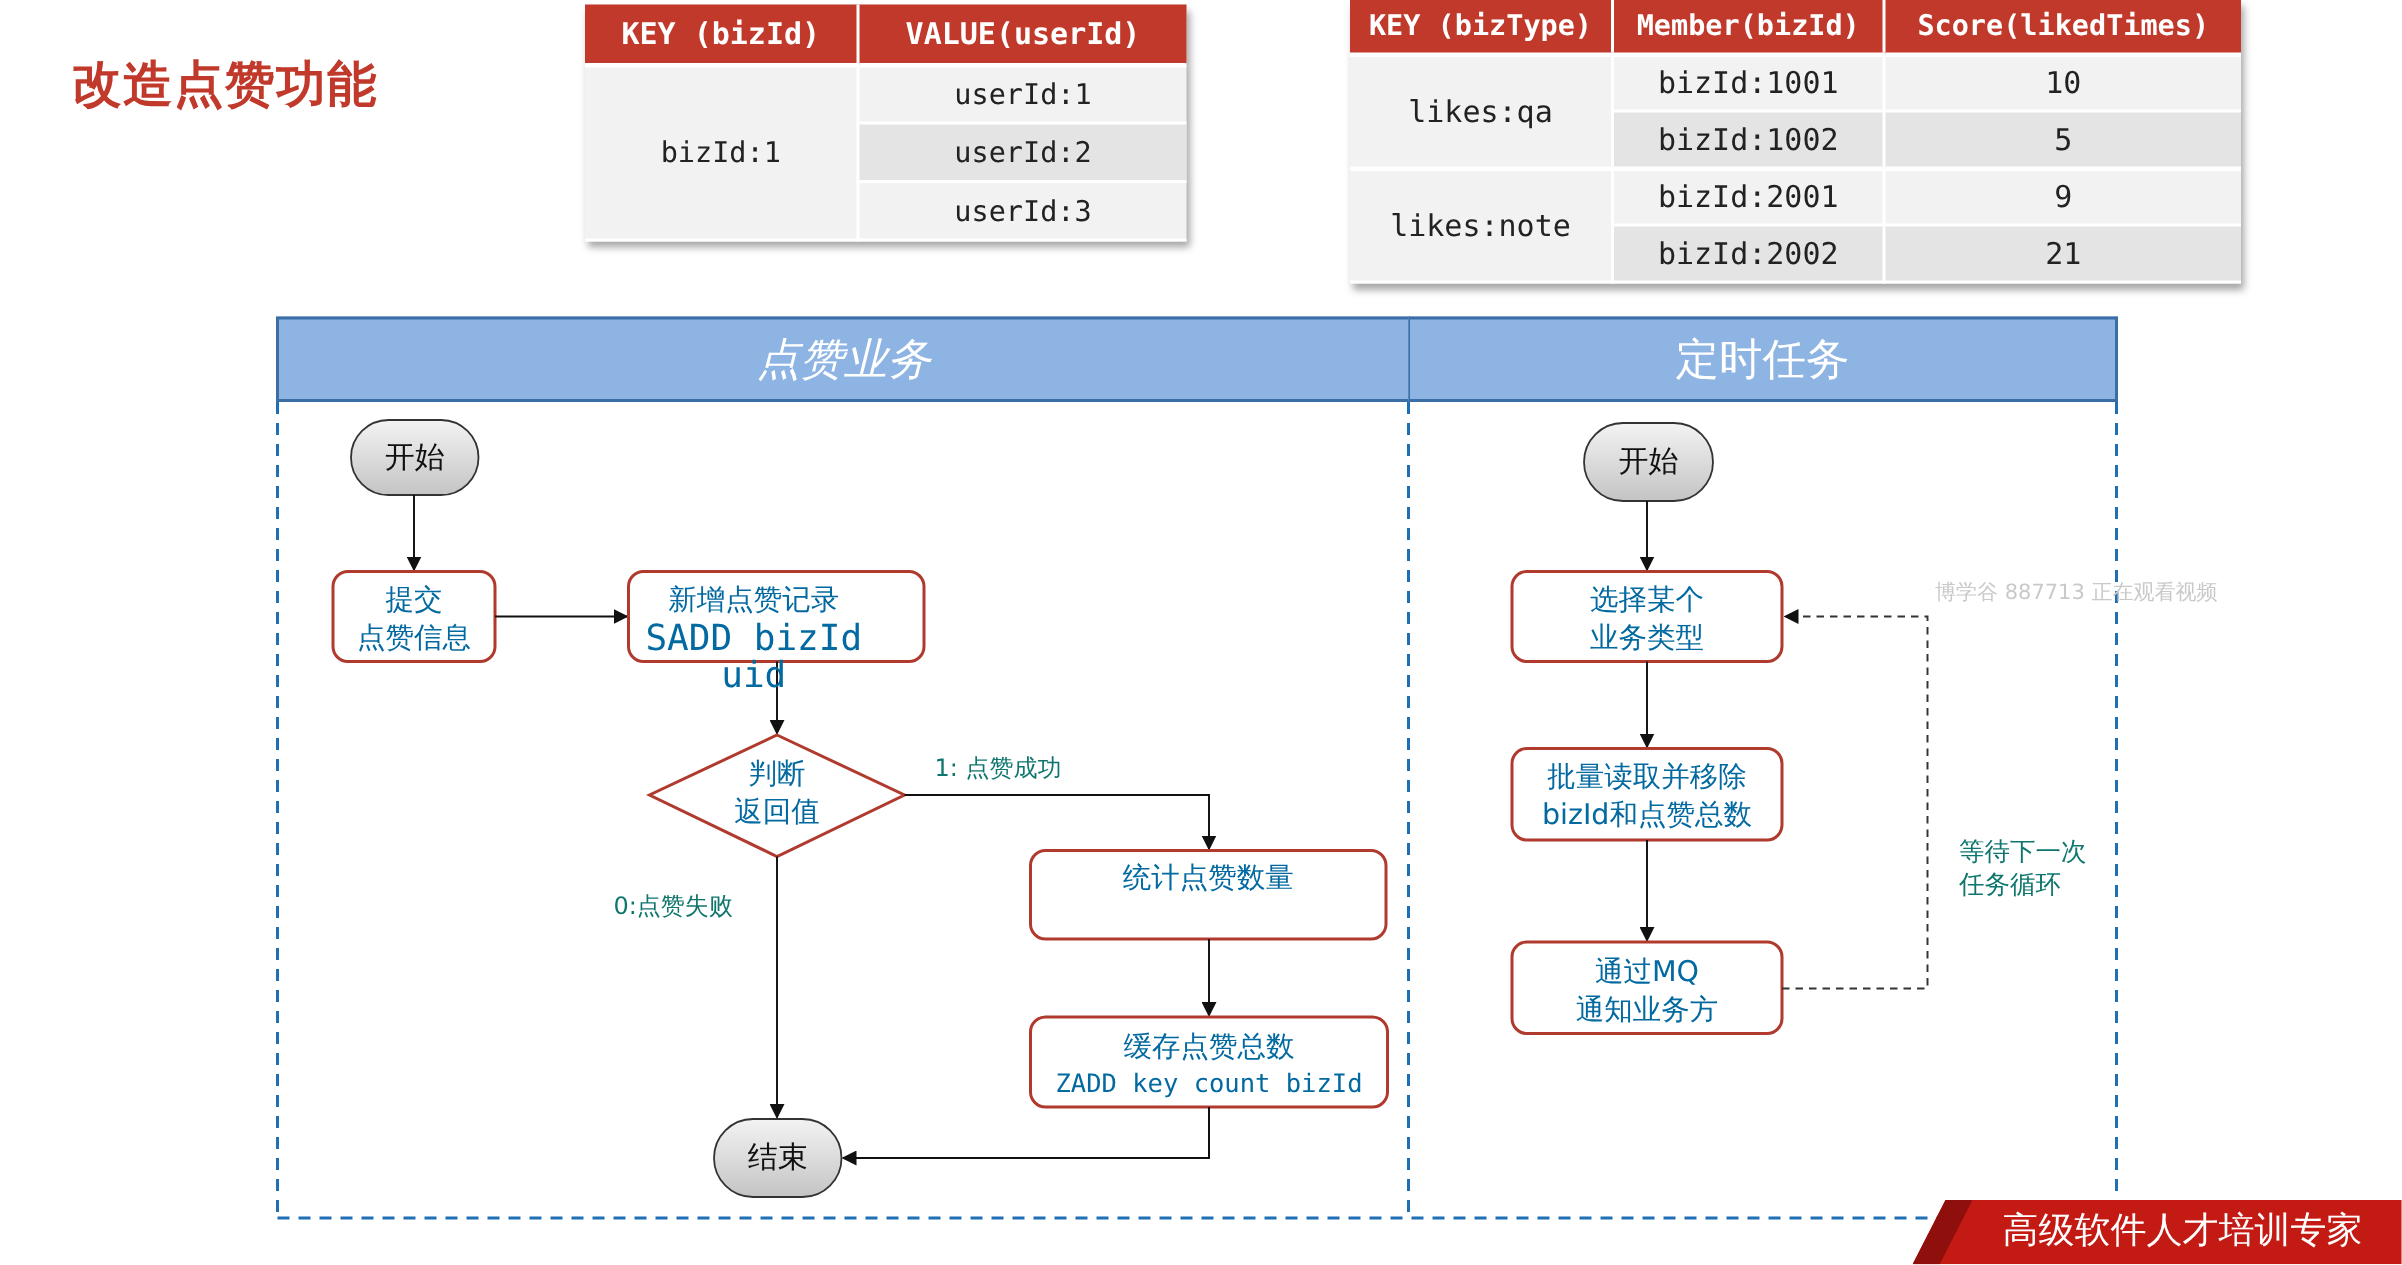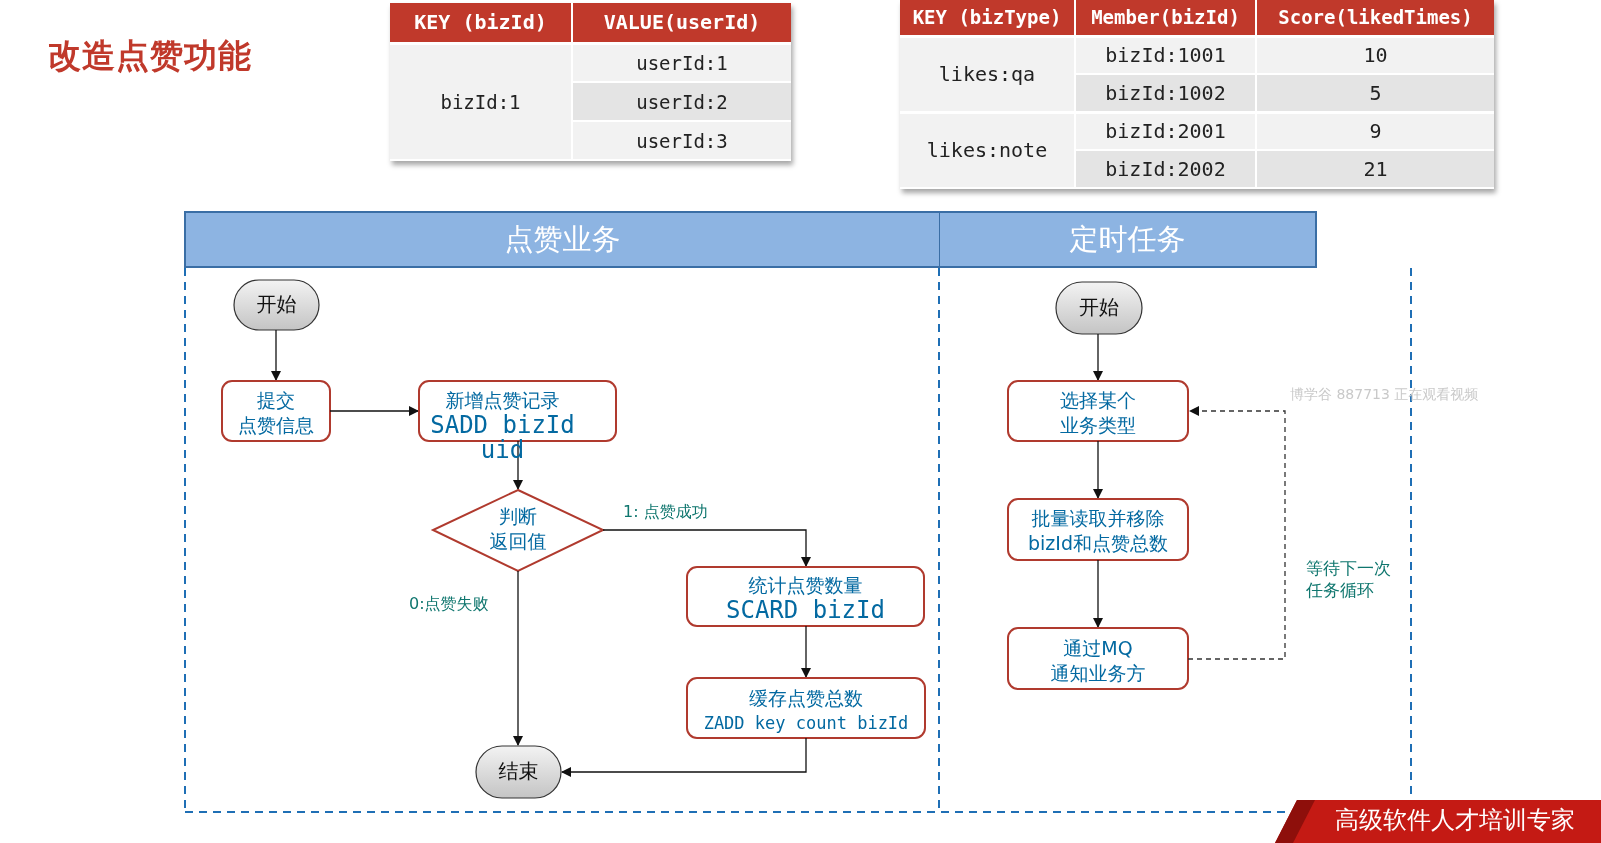--- a/index.html
+++ b/index.html
@@ -42,22 +42,22 @@
   #zset-table td { height: 38px; }
   #zset-table th:nth-child(1) { width: 175px; }
   #zset-table th:nth-child(2) { width: 181px; }
 
   
   .lane-header {
     position: absolute; top: 211px; height: 57px;
     background: #8db4e2; border: 2px solid #3a6ea5;
     color: #fff; font-size: 29px; text-align: center; line-height: 53px;
   }
-  #lane-header-left { left: 184px; width: 756px; border-right: 1px solid #3a6ea5; }
-  #lane-header-right { left: 939px; width: 378px; border-left: 1px solid #3a6ea5; }
+  #lane-header-left { left: 184px; width: 756px; border-right: 1px solid #3a6ea5; font-style: italic; }
+  #lane-header-right { left: 939px; width: 473px; border-left: 1px solid #3a6ea5; }
 
   svg#flow { position: absolute; left: 0; top: 0; }
 
   .node-text {
     position: absolute; text-align: center; font-size: 19px; line-height: 25px; color: #0369a1;
     pointer-events: none;
   }
   .node-text .mono { font-family: "DejaVu Sans Mono", monospace; font-size: 24px; }
   .terminal-text { font-size: 20px; color: #111; }
 
@@ -187,21 +187,20 @@
   <div class="mono">SADD bizId uid</div>
 </div>
 <div class="node-text" style="left:468px;top:504px;width:100px;">
   <div>判断</div>
   <div>返回值</div>
 </div>
 <div class="edge-label" style="left:623px;top:502px;">1: 点赞成功</div>
 <div class="edge-label" style="left:409px;top:594px;">0:点赞失败</div>
 <div class="node-text" style="left:687px;top:573px;width:237px;">
   <div>统计点赞数量</div>
-  <div class="mono">SCARD bizId</div>
 </div>
 <div class="node-text" style="left:687px;top:686px;width:238px;">
   <div>缓存点赞总数</div>
   <div class="mono" style="font-size:17px;">ZADD key count bizId</div>
 </div>
 <div class="node-text terminal-text" style="left:476px;top:759px;width:85px;">结束</div>
 
 <div class="node-text terminal-text" style="left:1056px;top:295px;width:86px;">开始</div>
 <div class="node-text" style="left:1008px;top:388px;width:180px;">
   <div>选择某个</div>

